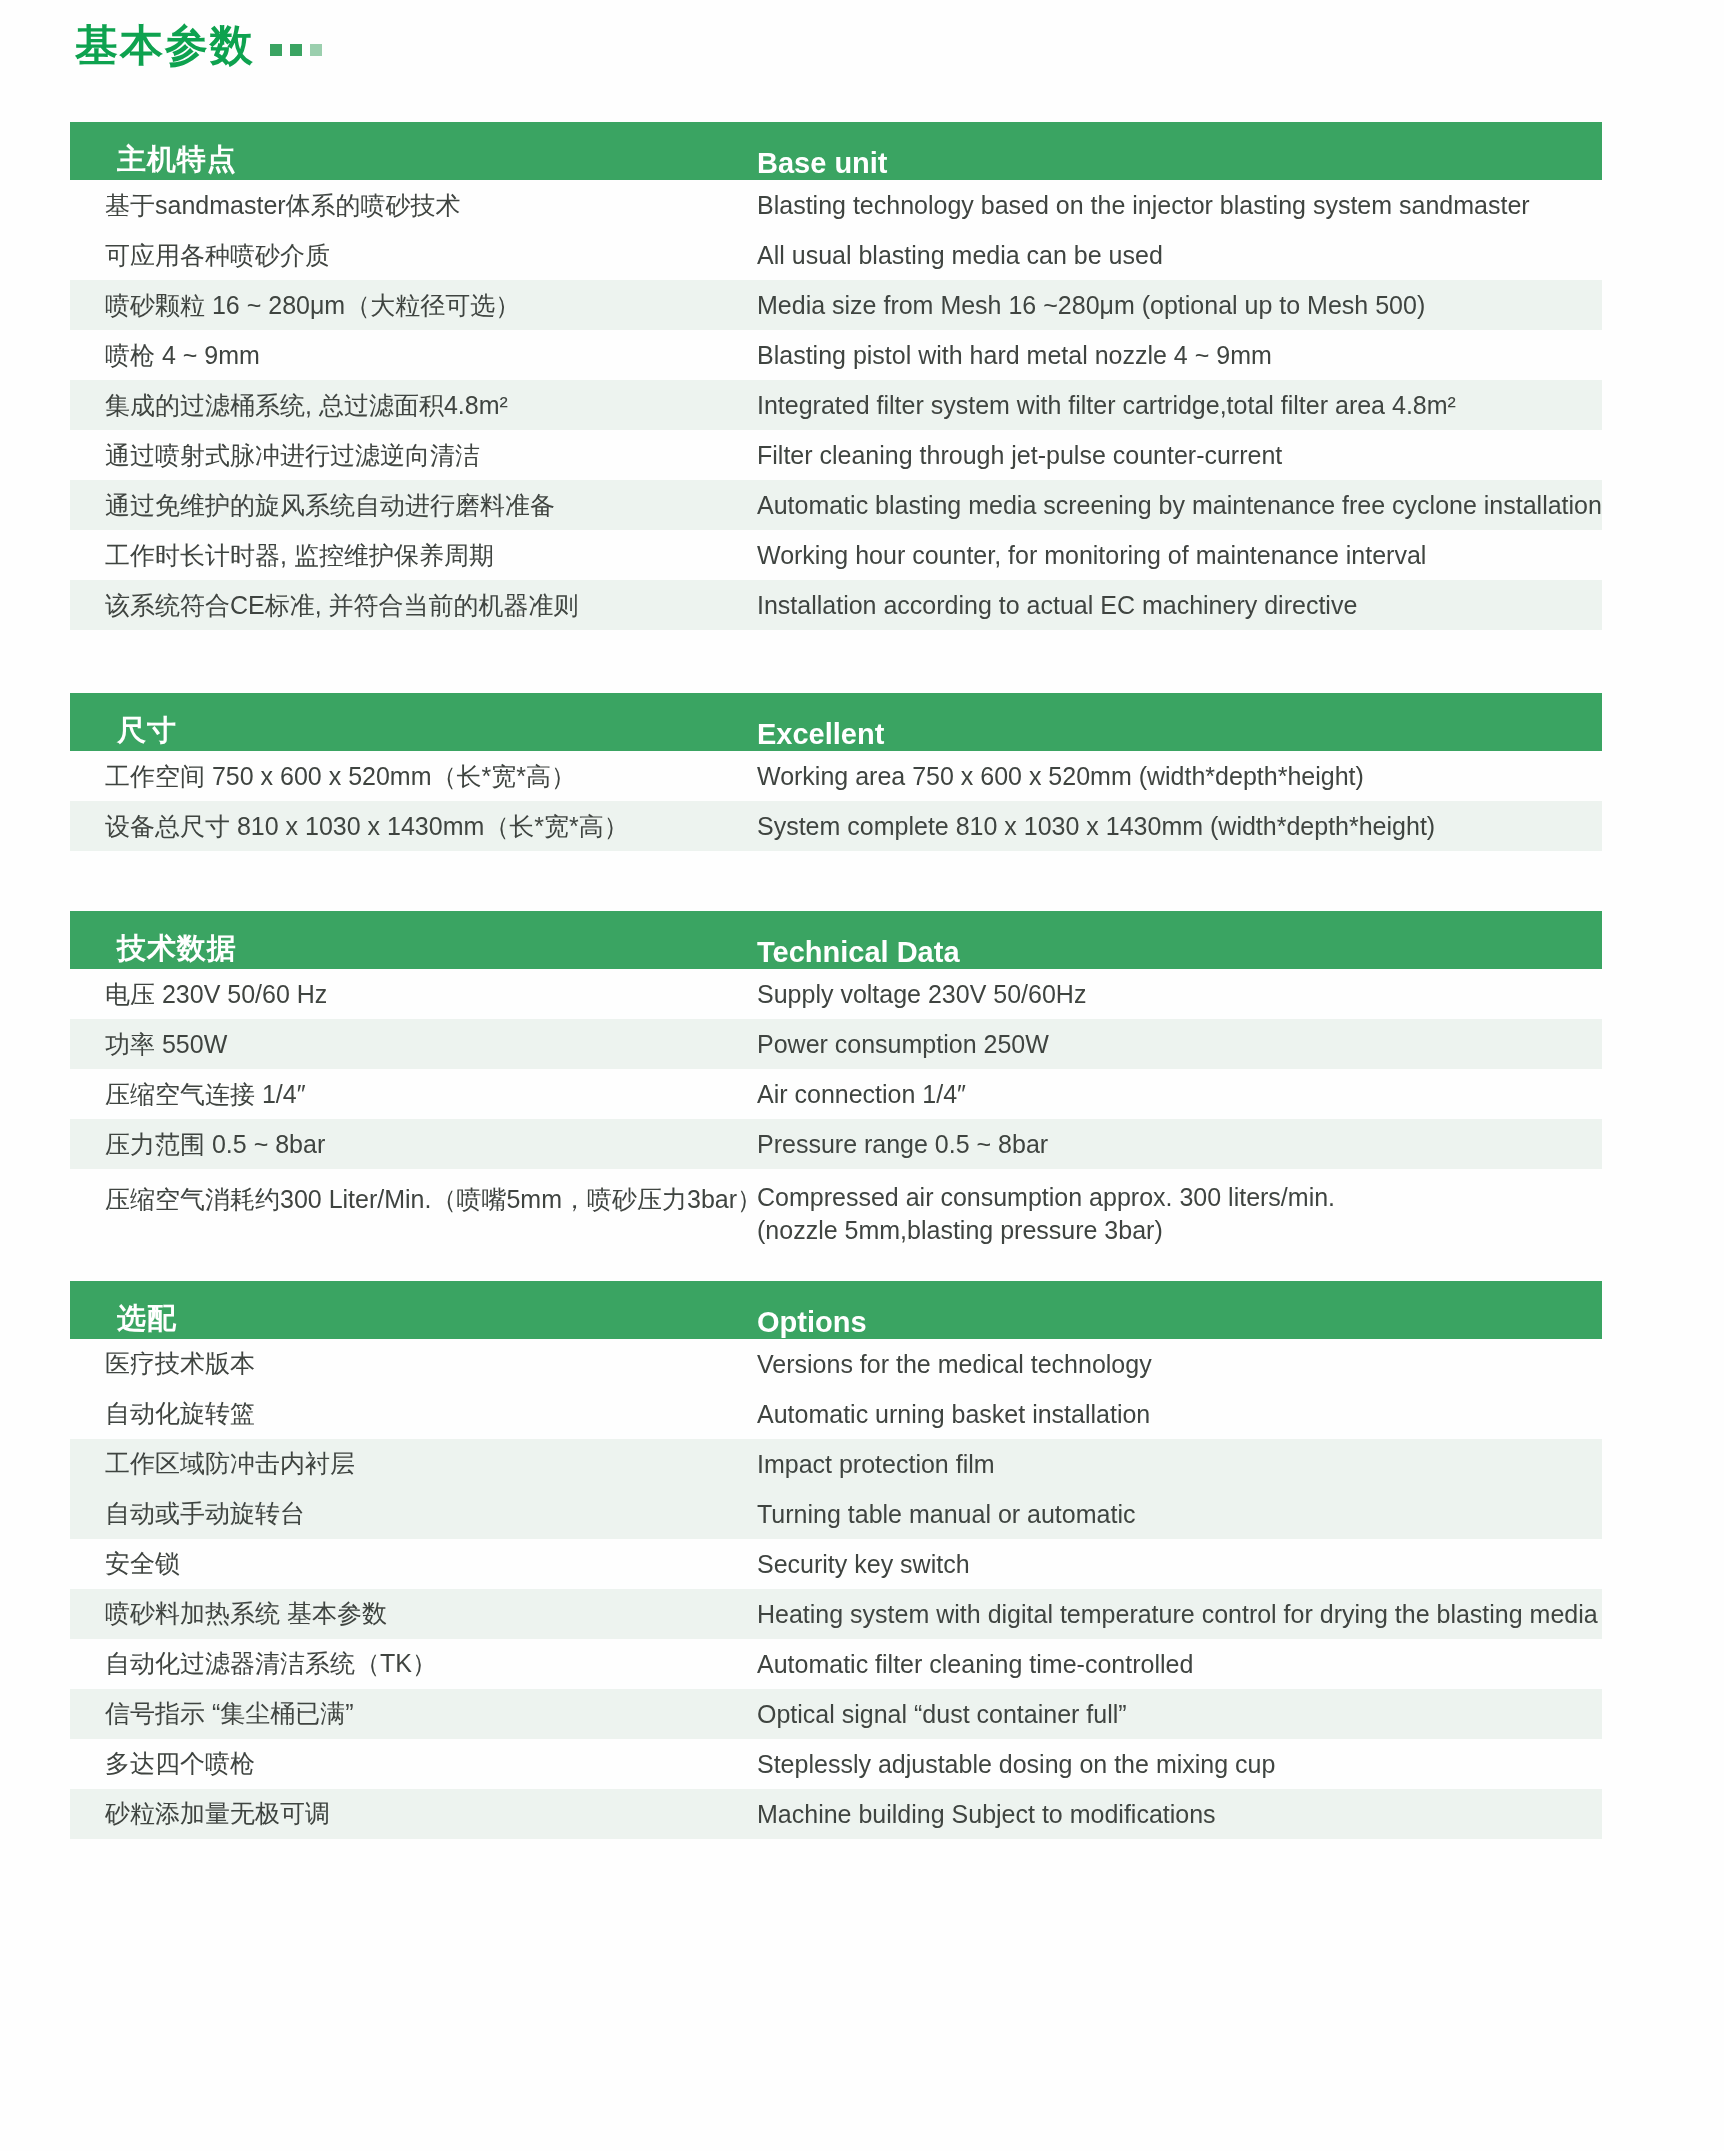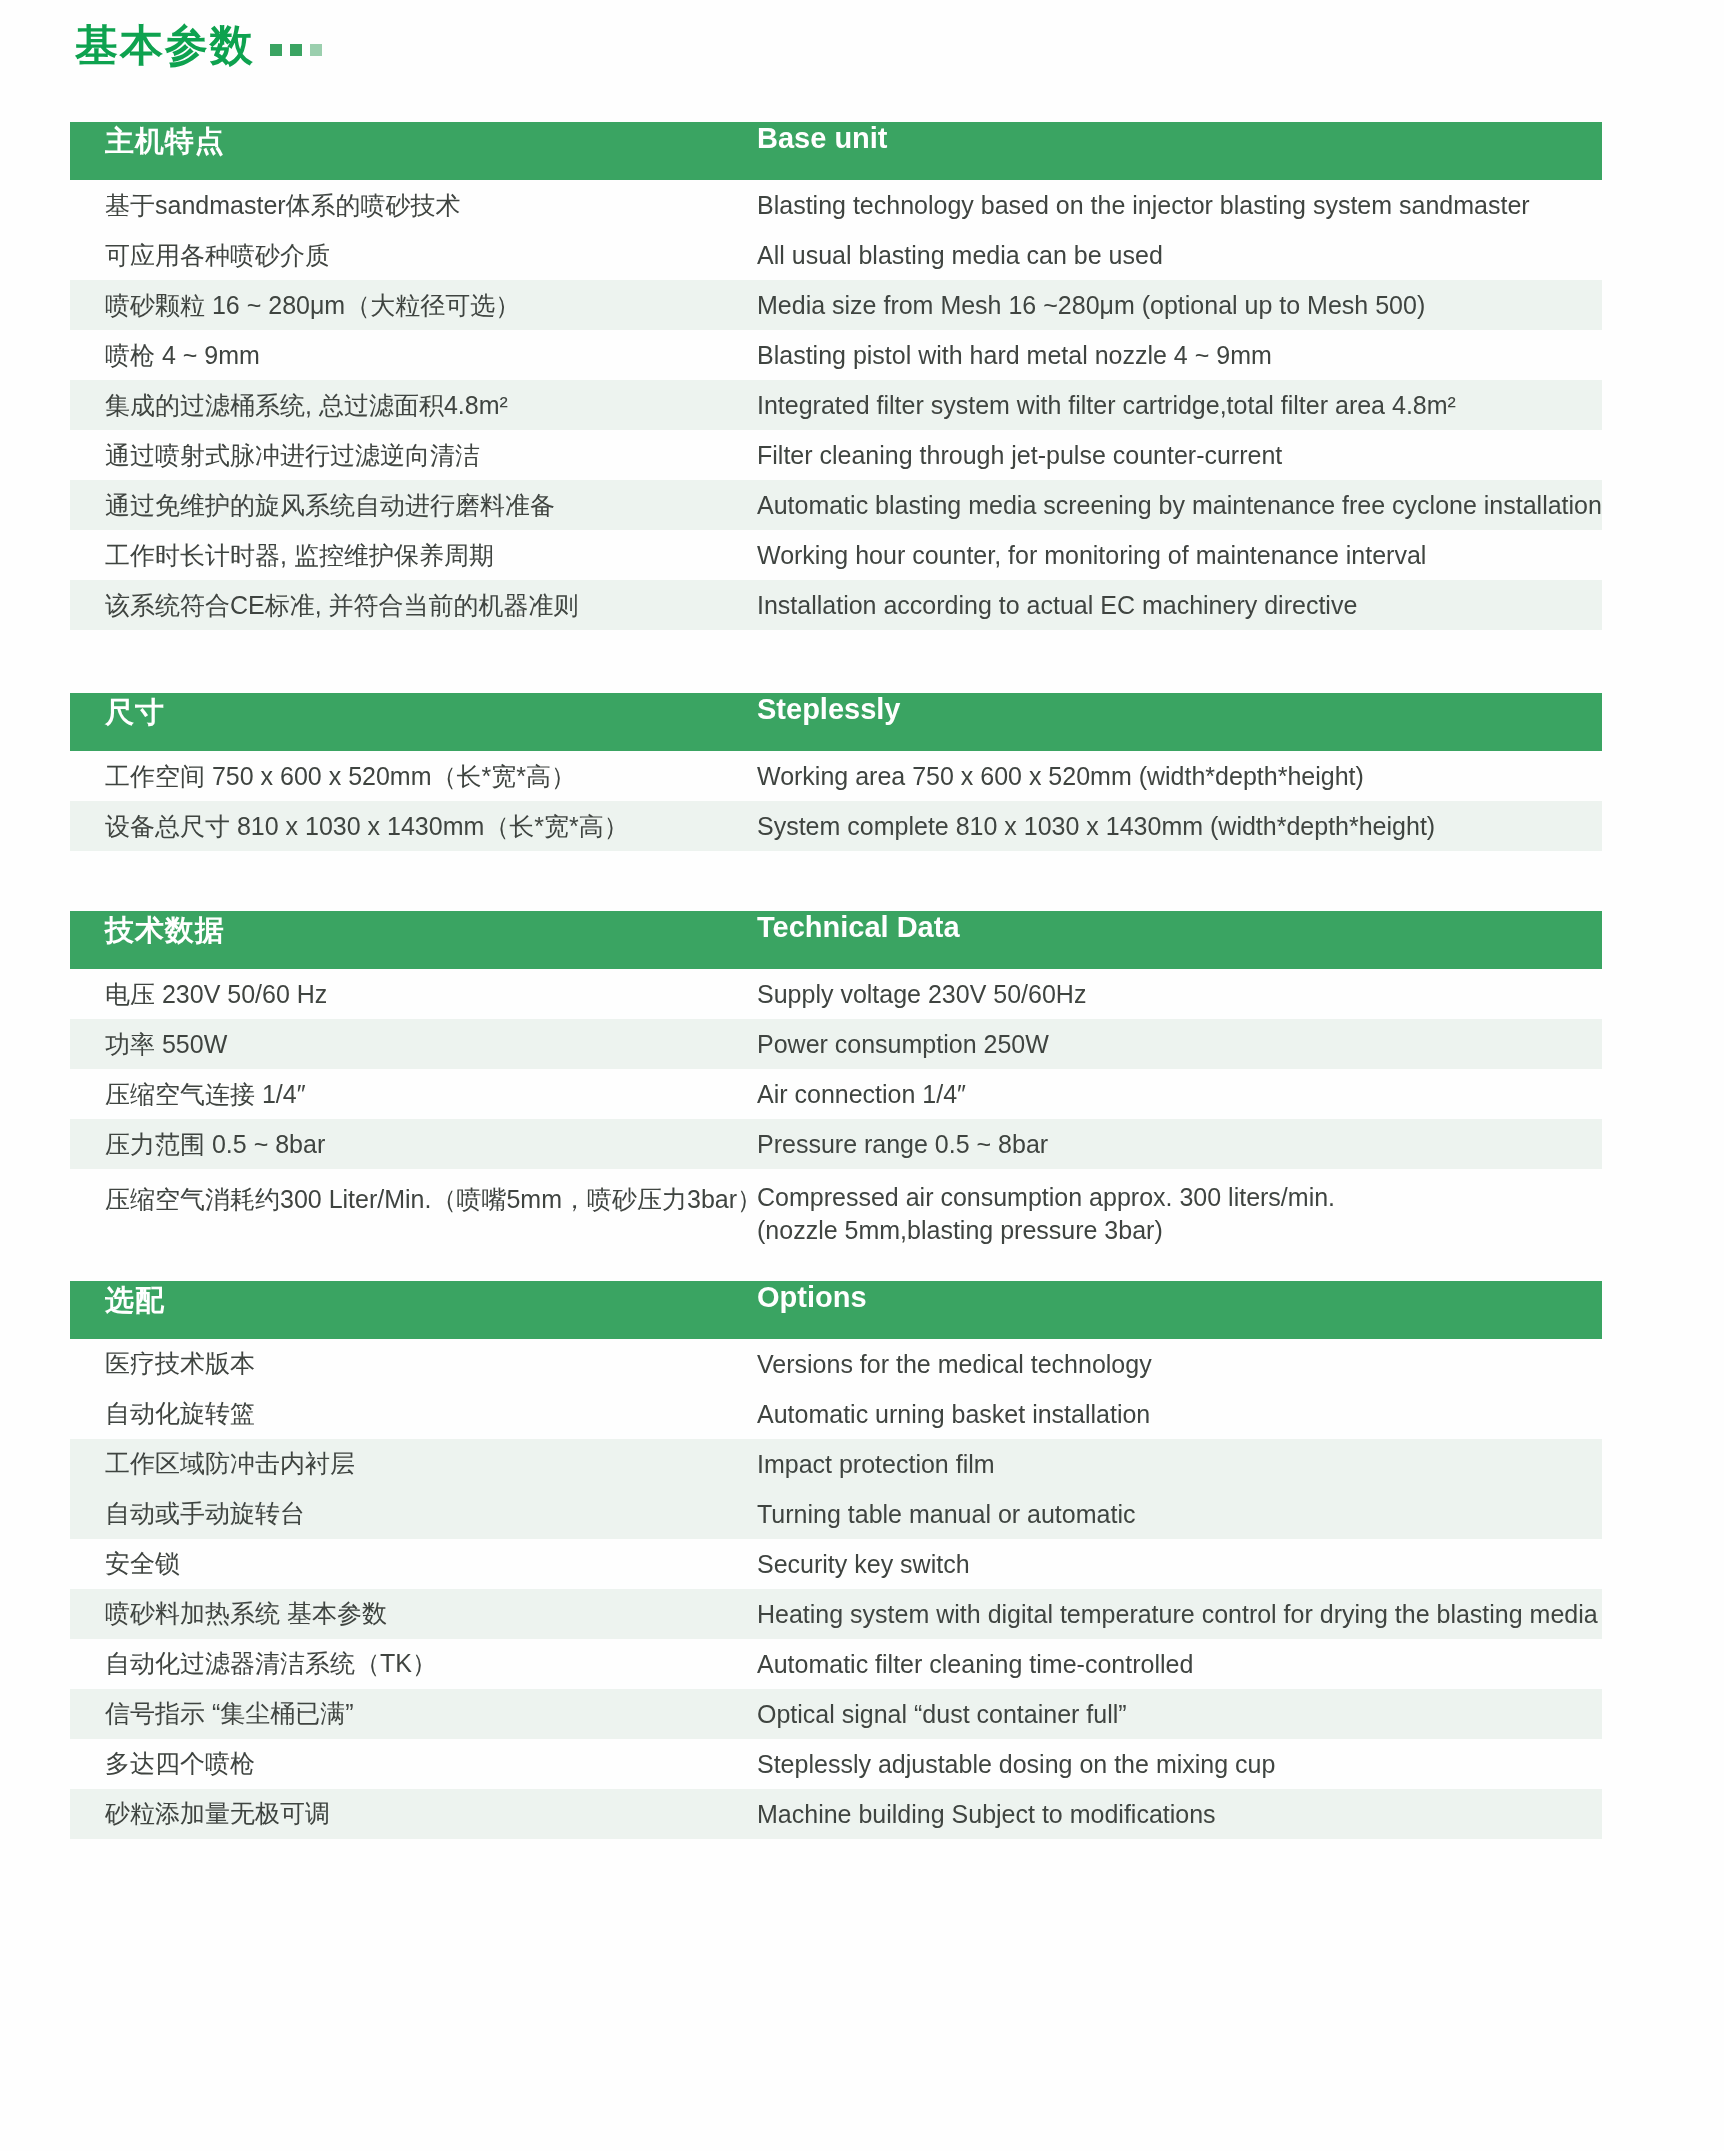--- a/index.html
+++ b/index.html
@@ -30,21 +30,21 @@
 
   #sections{width:1532px;margin-left:70px;}
   .spec-section{width:100%;}
   #sections > section:nth-child(1){margin-top:49px;}
   #sections > section:nth-child(2){margin-top:63px;}
   #sections > section:nth-child(3){margin-top:60px;}
   #sections > section:nth-child(4){margin-top:18.6px;}
 
   .sec-header{
     position:relative;height:58px;background:var(--header-green);
-    display:flex;align-items:flex-start;color:#ffffff;font-weight:bold;font-size:29px;
+    display:flex;align-items:flex-end;color:#ffffff;font-weight:bold;font-size:29px;padding-left:12px;
   }
   .h-zh{margin-left:35px;letter-spacing:0.9px;}
   .h-en{position:absolute;left:687px;}
 
   .row{
     position:relative;height:50px;display:flex;align-items:center;
     font-size:25px;background:transparent;
   }
   .row.alt{background:var(--row-alt);}
   .cell.zh{margin-left:35px;}
@@ -109,21 +109,21 @@
   </div>
           <div class="row alt">
     <span class="cell en">Installation according to actual EC machinery directive</span>
     <span class="cell zh">该系统符合CE标准, 并符合当前的机器准则</span>
   </div>
         </div>
   </section>
       <section class="spec-section">
     <div class="sec-header">
       <span class="h-zh">尺寸</span>
-      <span class="h-en">Steplessly</span>
+      <span class="h-en">Excellent</span>
     </div>
     <div class="rows">
           <div class="row">
     <span class="cell zh">工作空间 750 x 600 x 520mm（长*宽*高）</span>
     <span class="cell en">Working area 750 x 600 x 520mm (width*depth*height)</span>
   </div>
           <div class="row alt">
     <span class="cell zh">设备总尺寸 810 x 1030 x 1430mm（长*宽*高）</span>
     <span class="cell en">System complete 810 x 1030 x 1430mm (width*depth*height)</span>
   </div>

